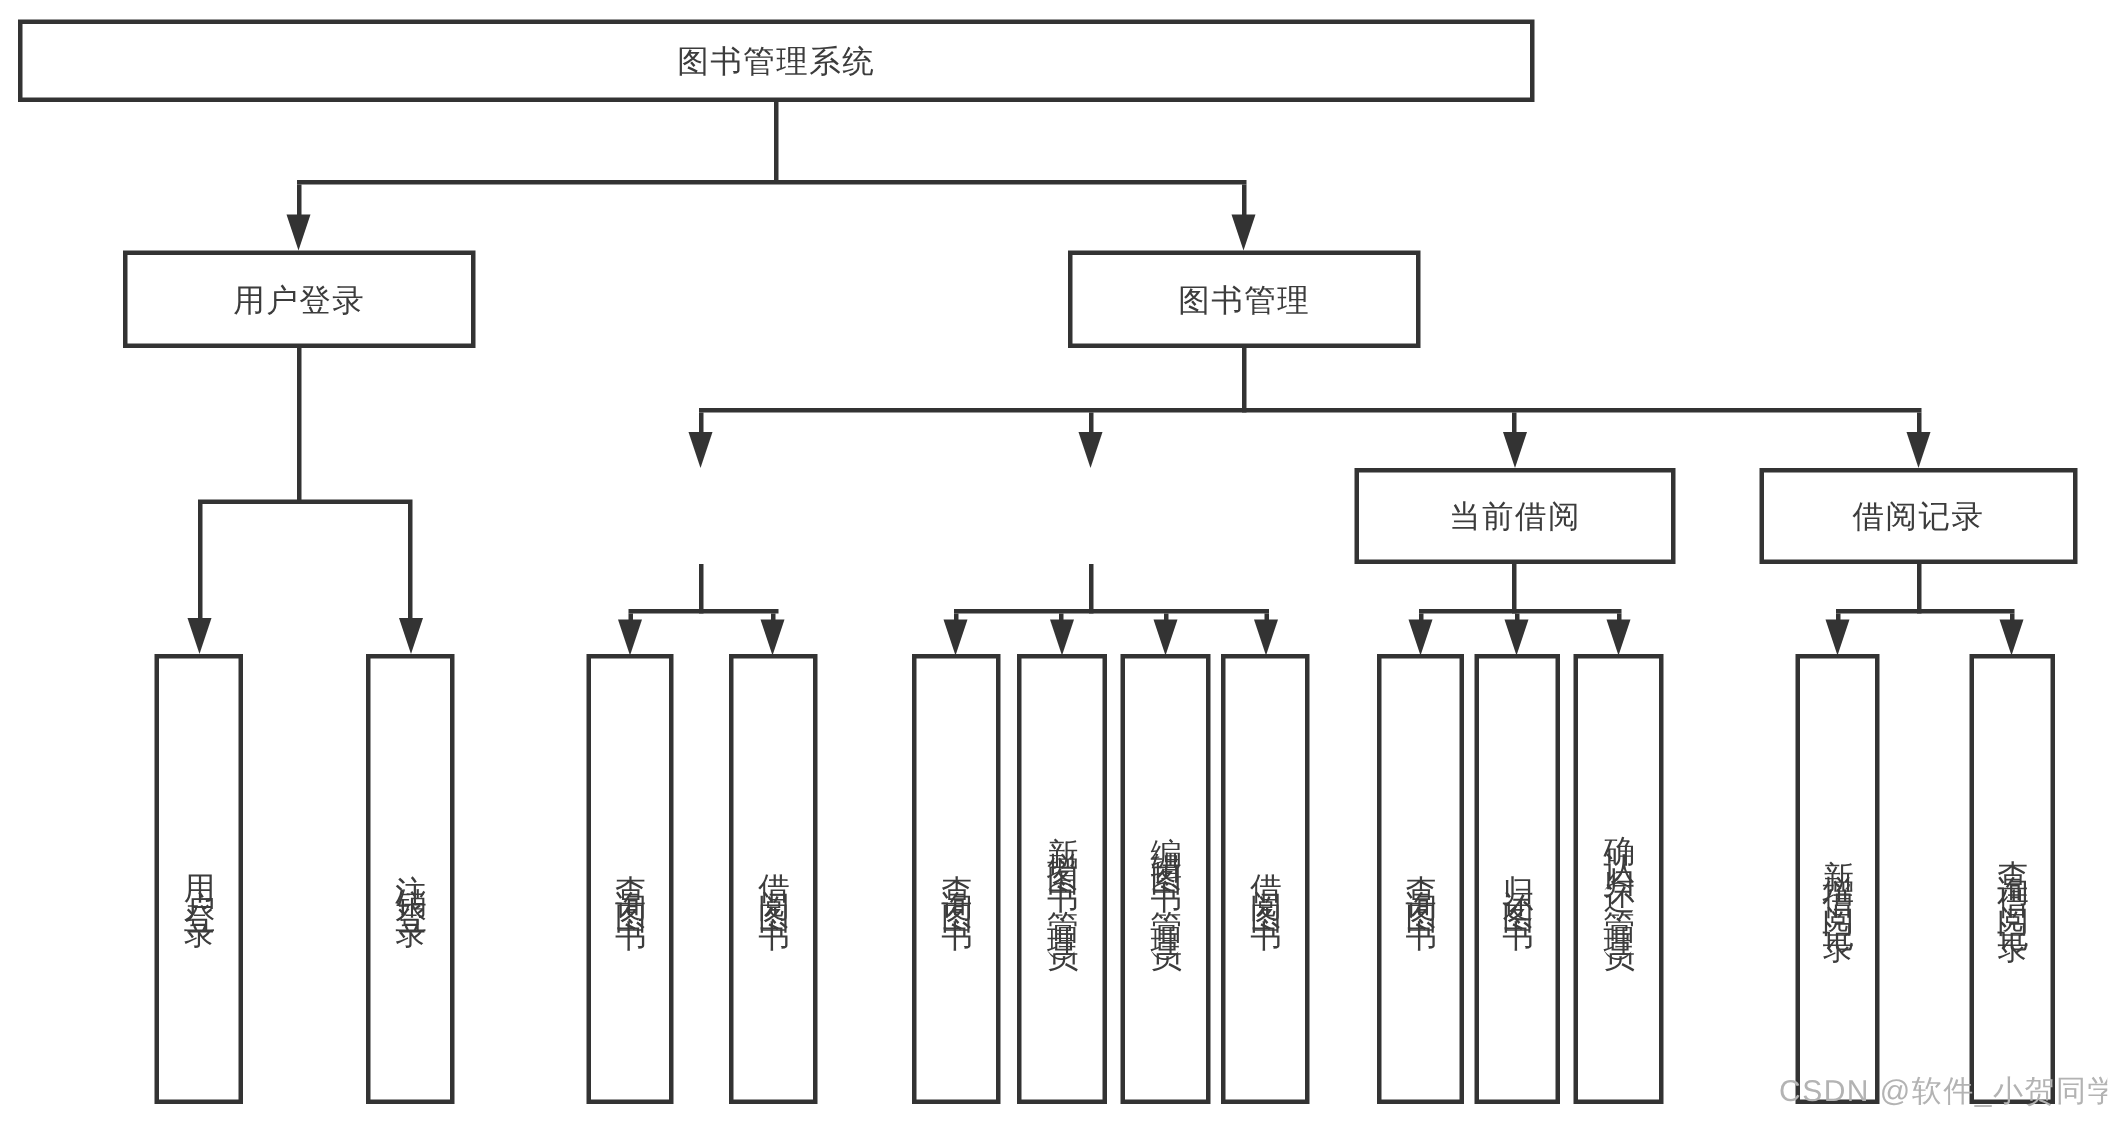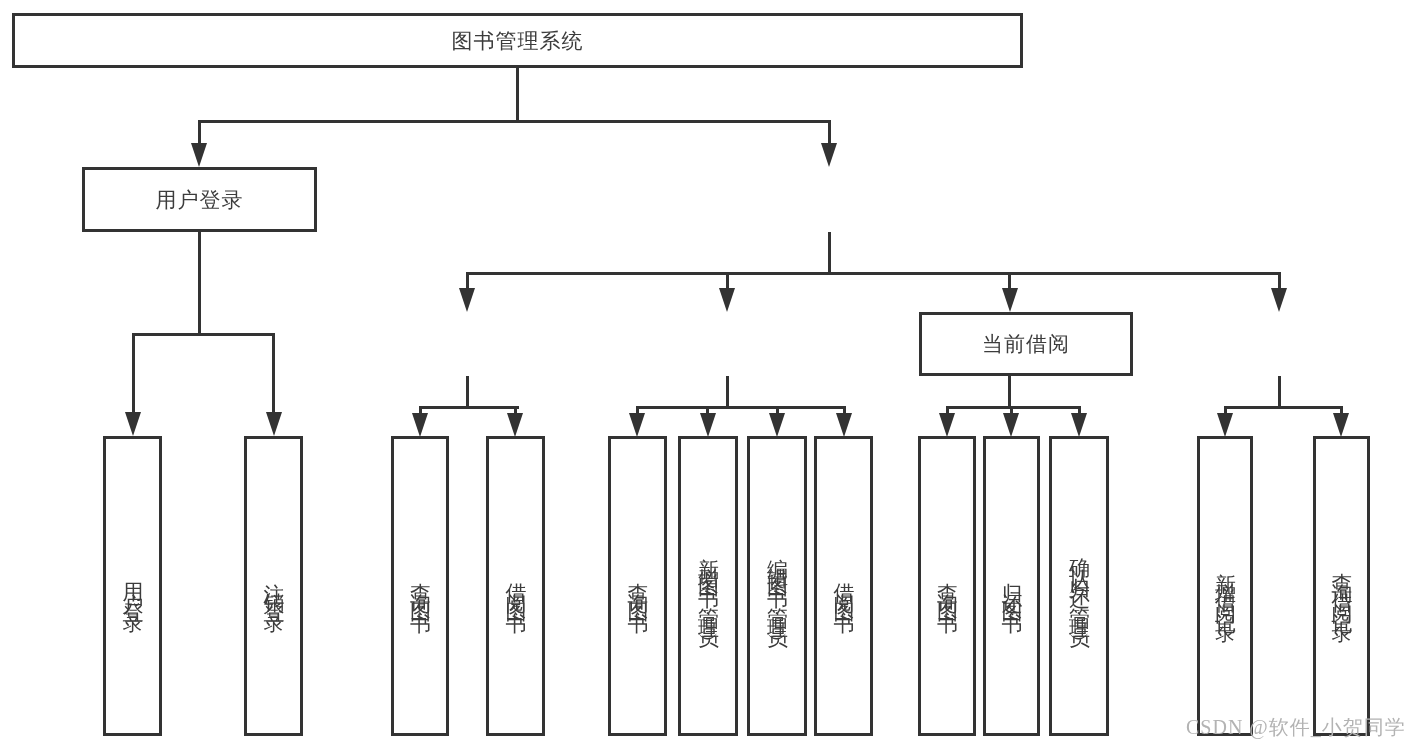--- a/index.html
+++ b/index.html
@@ -1,20 +1,20 @@
 <!DOCTYPE html>
 <html><head>
 <meta charset="utf-8">
 <style>
   html,body{margin:0;padding:0;background:#fff;}
   #canvas{
     position:relative;
     width:1405px;height:747px;
     background:#ffffff;
-    font-family:Liberation Serif, serif;
+    font-family:Liberation Sans, sans-serif;
     overflow:hidden;
   }
   .node{
     position:absolute;
     box-sizing:border-box;
     border:3px solid #333333;
     background:#ffffff;
     display:flex;
     align-items:center;
     justify-content:center;
@@ -55,23 +55,29 @@
 
 <div id="canvas">
 
   <div class="node h" style="left:12px;top:13px;width:1011px;height:55px;">
     <span>图书管理系统</span>
   </div>
 
   <div class="node h" style="left:82px;top:167px;width:235px;height:65px;">
     <span>用户登录</span>
   </div>
+  <div class="node h" style="left:712px;top:167px;width:235px;height:65px;">
+    <span>图书管理</span>
+  </div>
 
-  <div class="node h" style="left:903px;top:312px;width:214px;height:64px;margin-left:16px;">
+  <div class="node h" style="left:903px;top:312px;width:214px;height:64px;">
     <span>当前借阅</span>
+  </div>
+  <div class="node h" style="left:1173px;top:312px;width:212px;height:64px;">
+    <span>借阅记录</span>
   </div>
 
   <div class="node v" style="left:103px;top:436px;width:59px;height:300px;">
     <span>用户登录</span>
   </div>
   <div class="node v" style="left:244px;top:436px;width:59px;height:300px;">
     <span>注销登录</span>
   </div>
 
   <div class="node v" style="left:391px;top:436px;width:58px;height:300px;">

